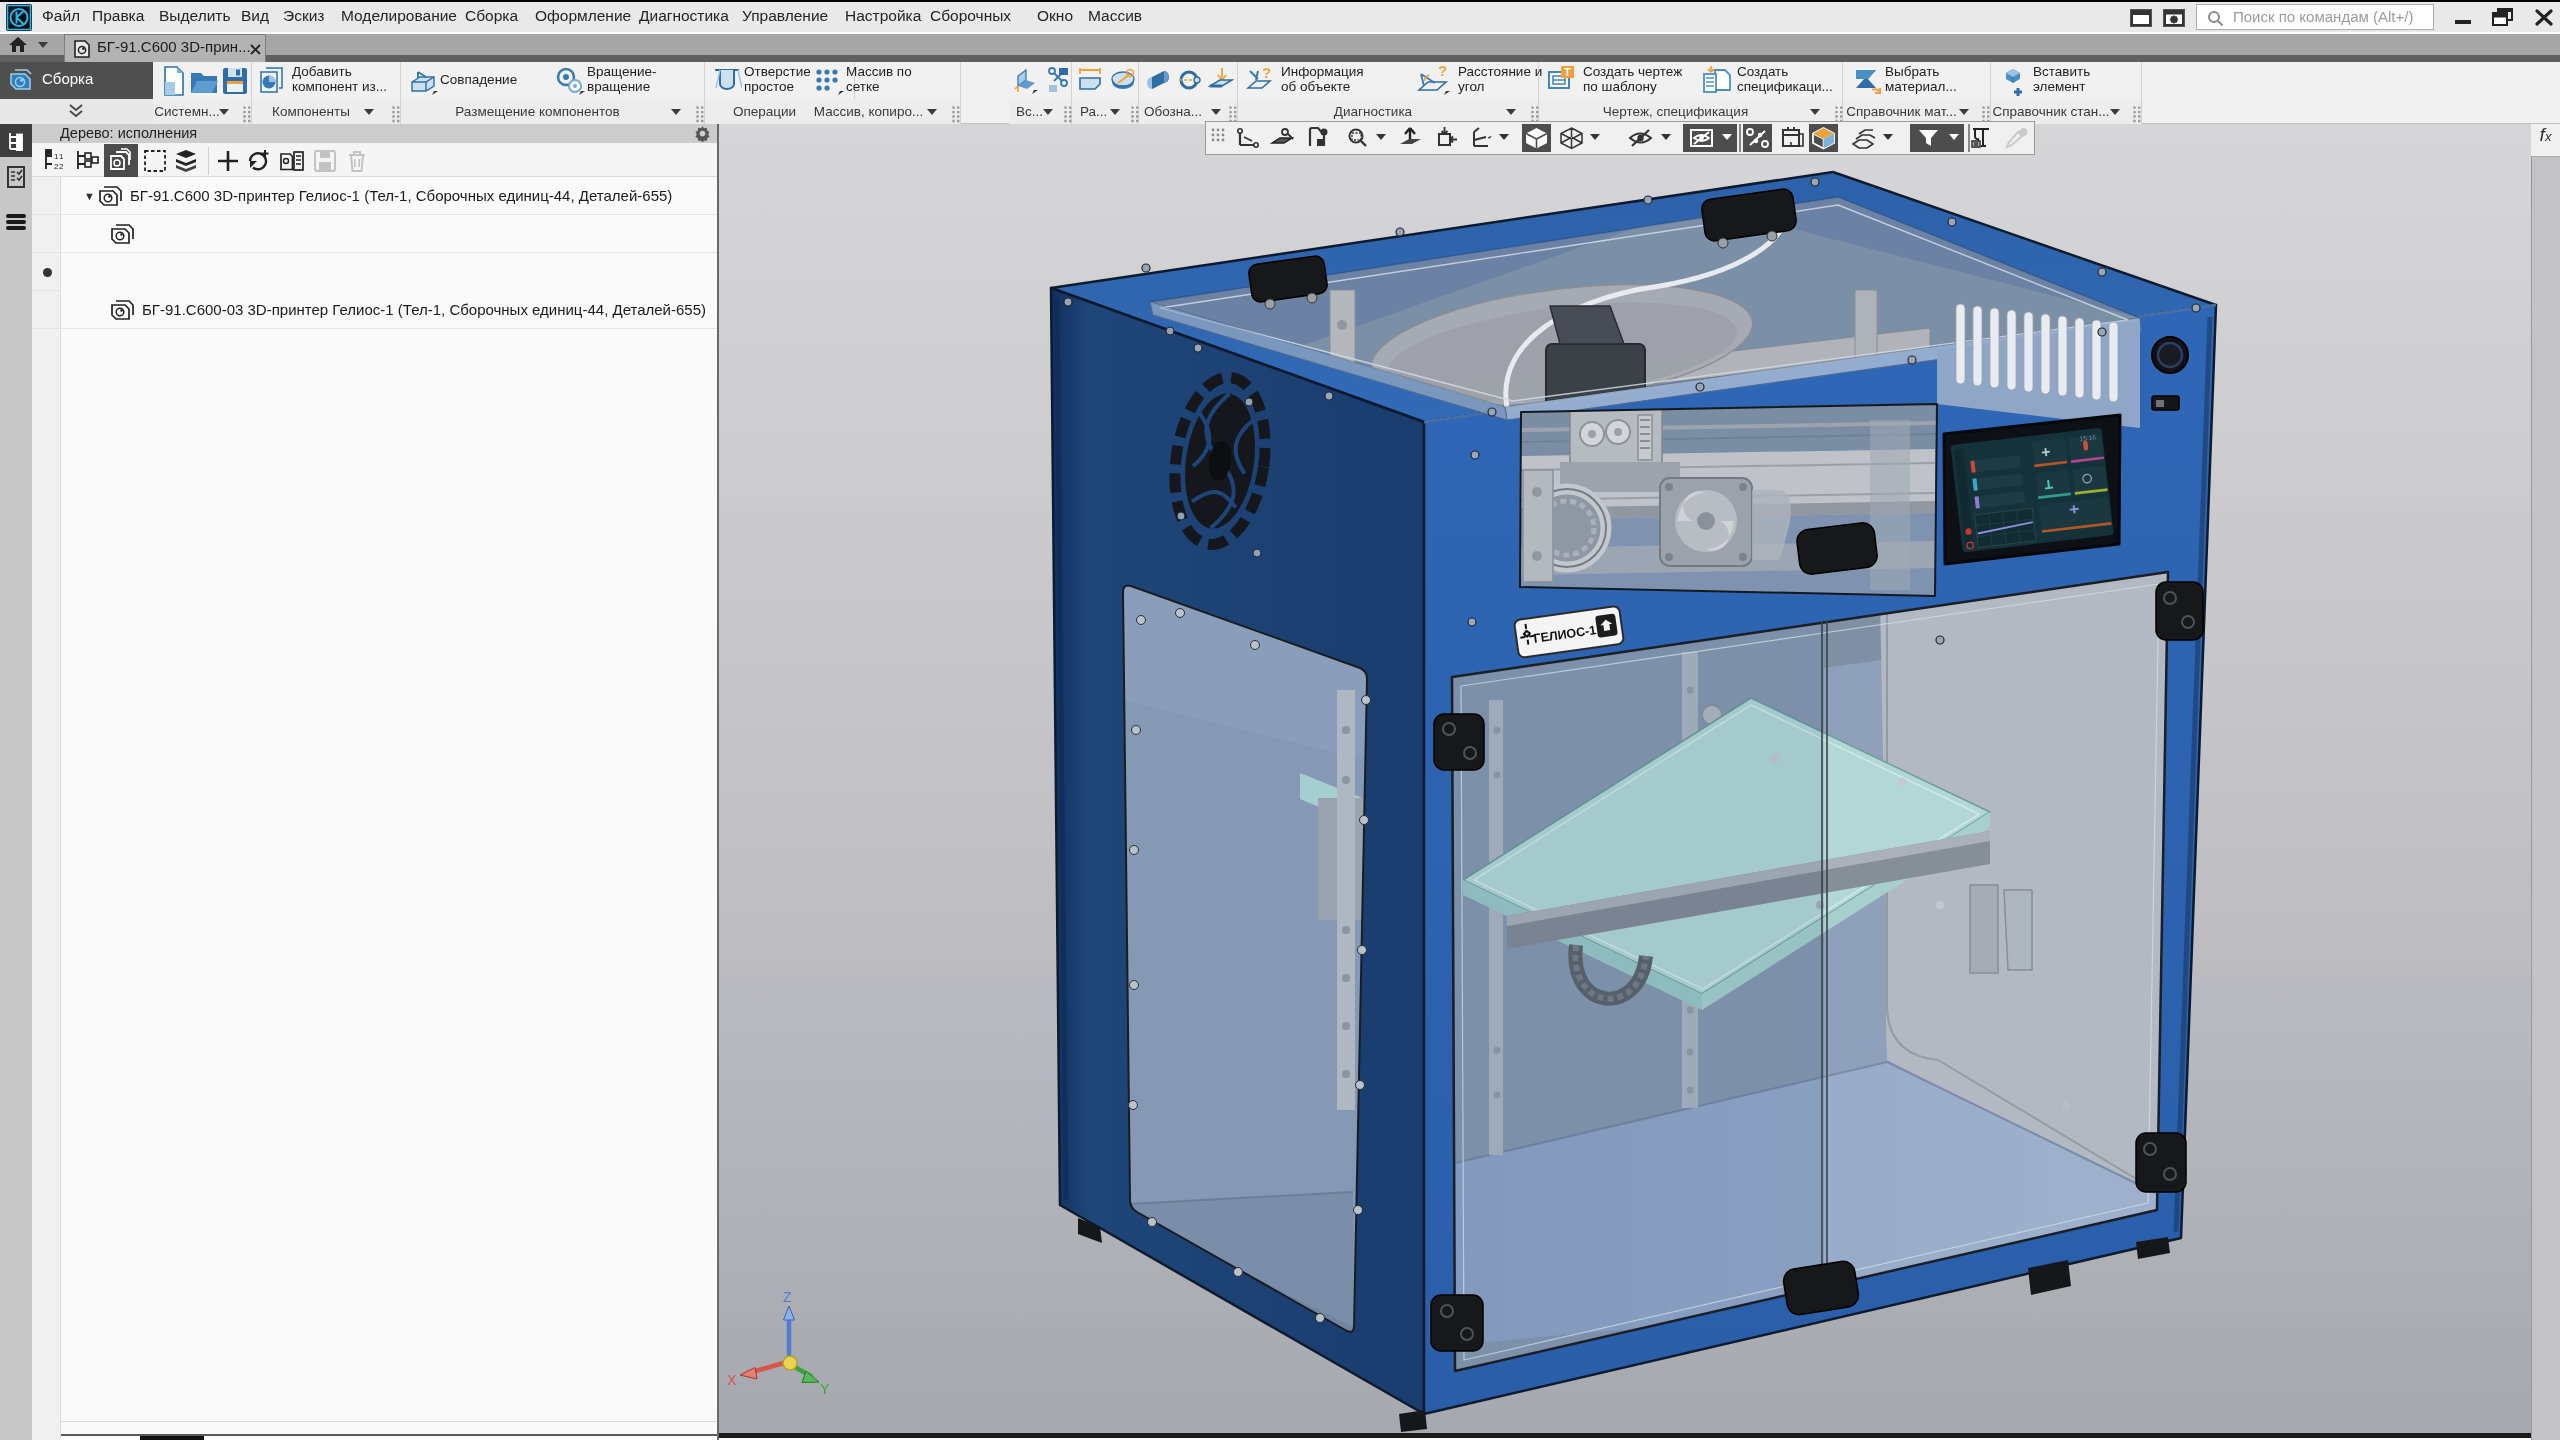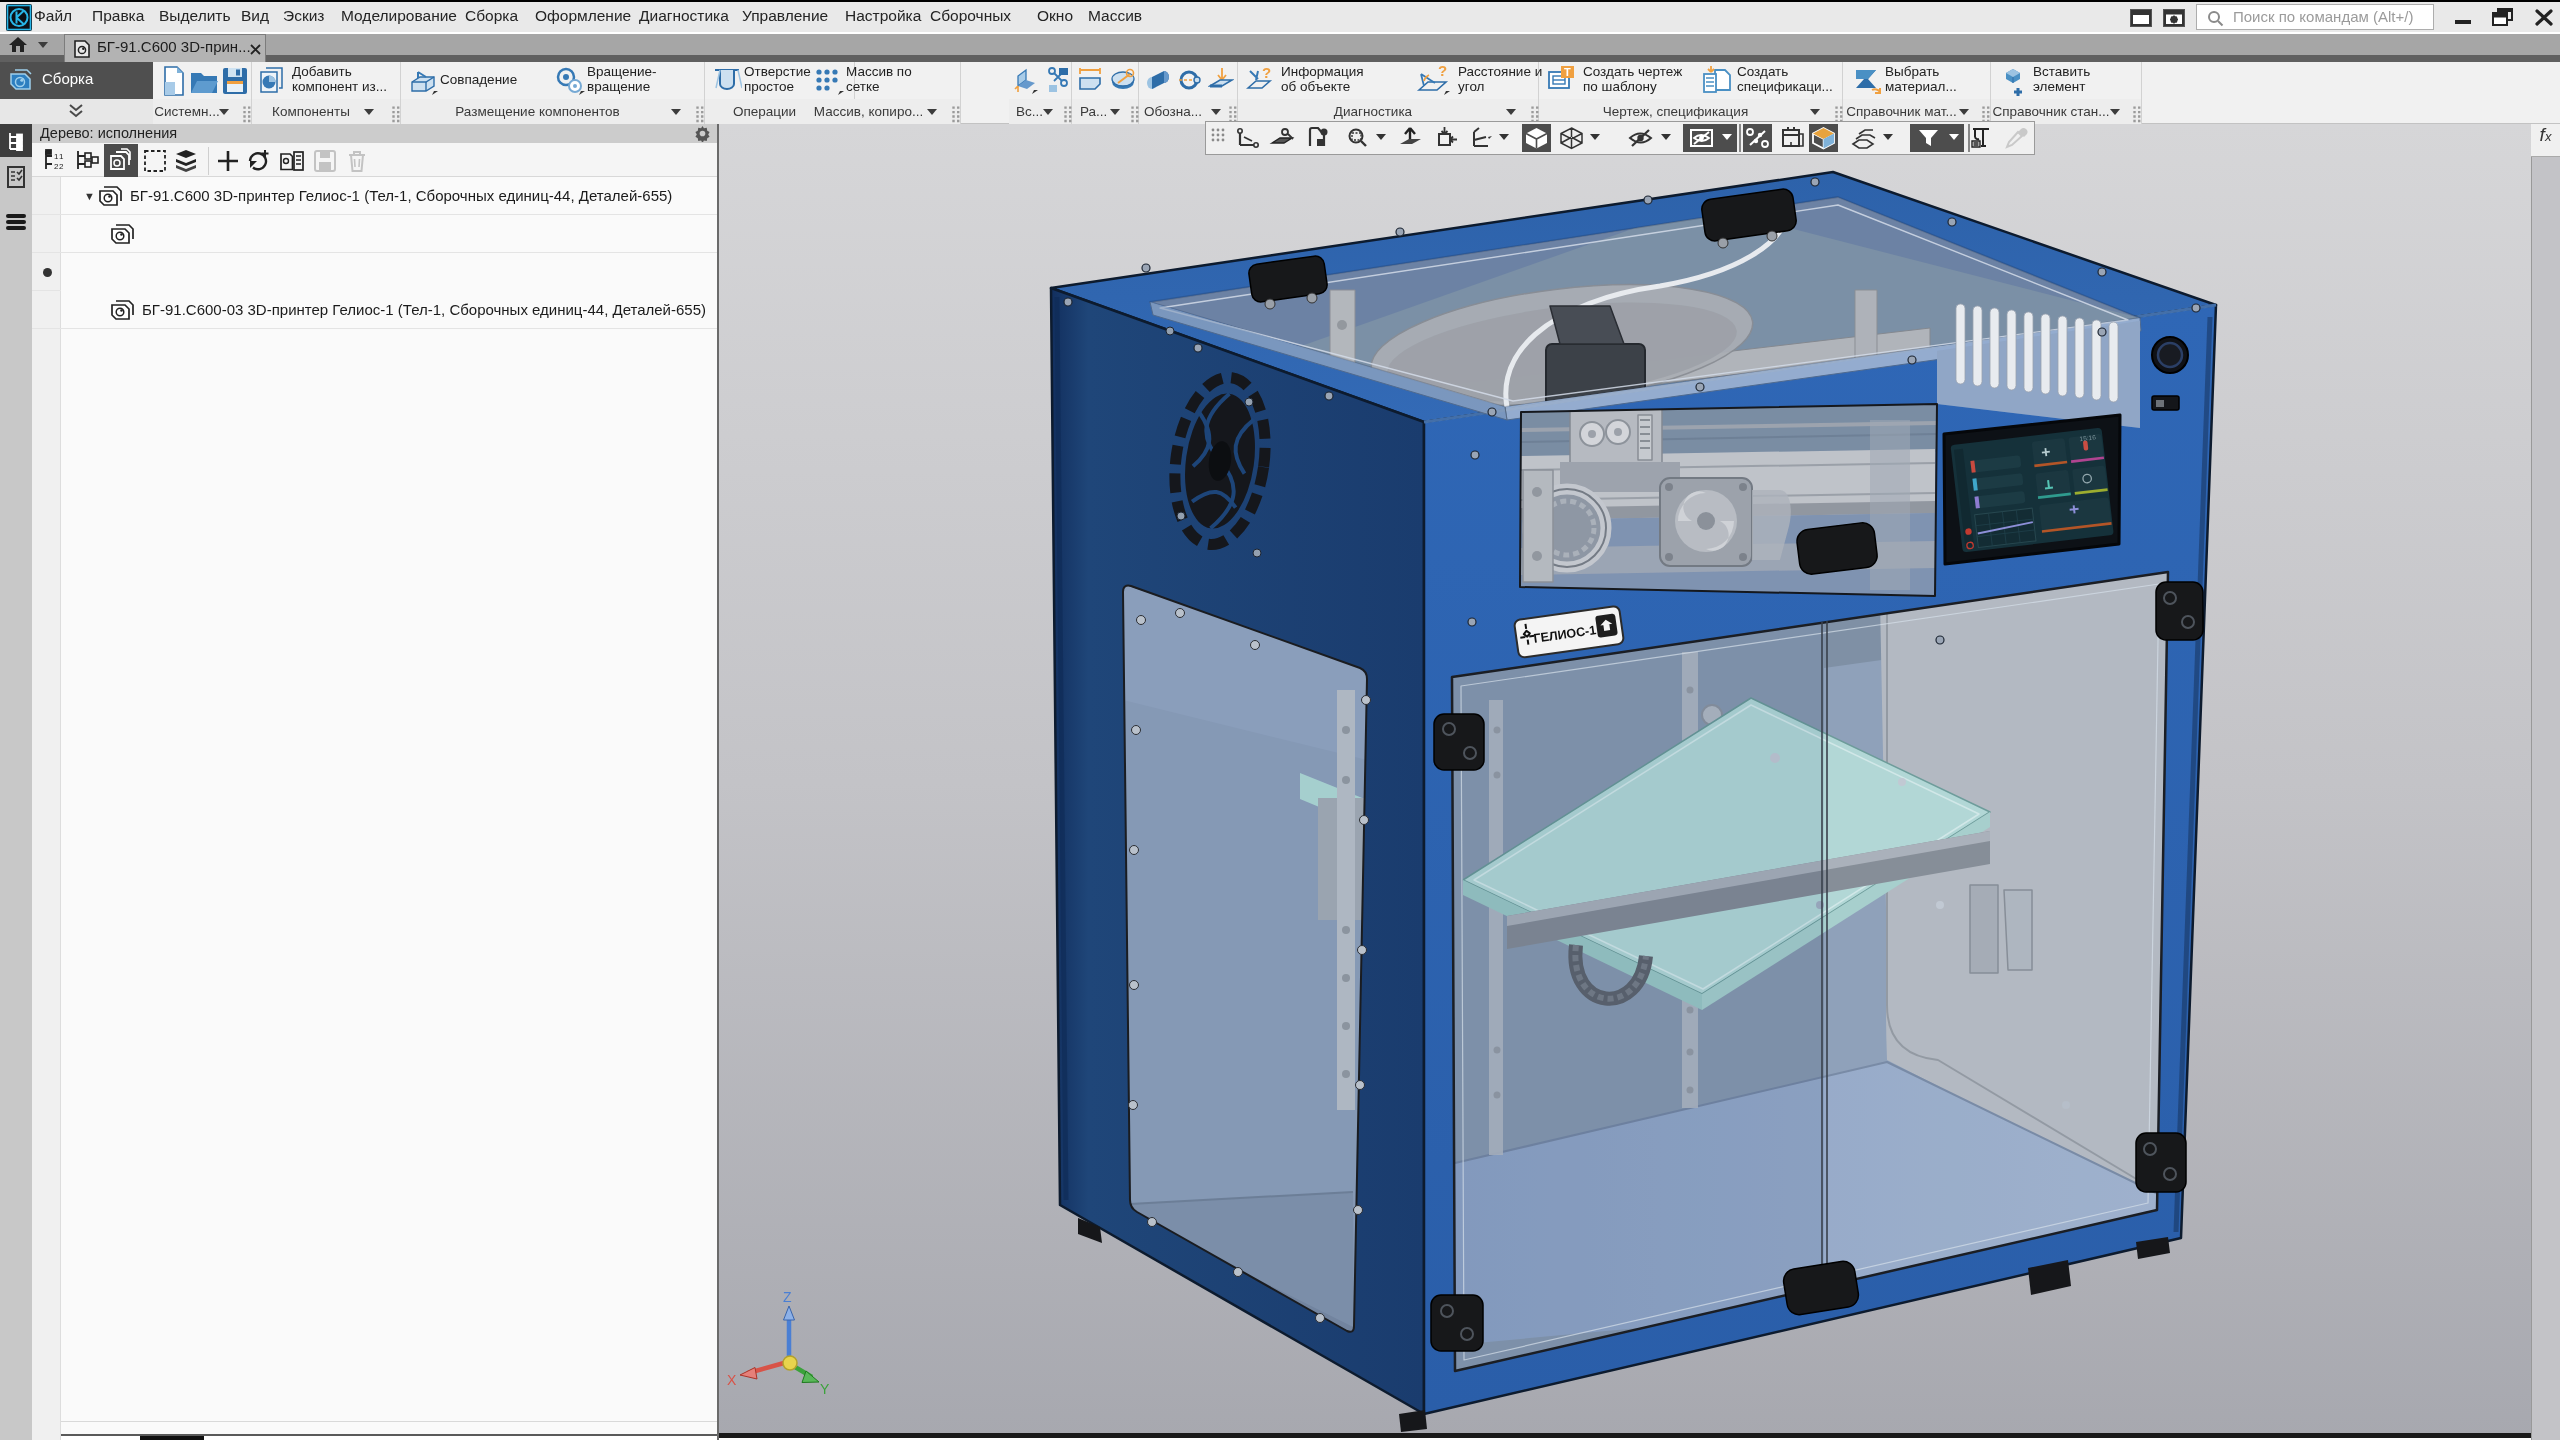--- a/index.html
+++ b/index.html
@@ -26,21 +26,21 @@
 #sborka { left:0; top:0px; width:153px; height:37px; background:#4f4f4f; color:#fff; font-size:15px; }
 .rgroup { position:absolute; top:0; height:62px; border-right:1px solid #d2d2d2; }
 .rlabel { position:absolute; top:37px; left:0; right:0; height:25px; font-size:13.5px; color:#3a3a3a; text-align:center; line-height:25px; background:#ededed; padding-right:30px; }
 .rbtn { position:absolute; top:2px; height:34px; }
 .rbtxt { position:absolute; left:32px; top:2px; font-size:13.5px; line-height:15px; color:#222; white-space:nowrap; }
 .caret { position:absolute; width:0; height:0; border-left:5px solid transparent; border-right:5px solid transparent; border-top:6px solid #3c3c3c; }
 .grip { position:absolute; width:7px; height:13px; color:#9a9a9a; }
 
 
 #sidebar { left:0; top:124px; width:32px; height:1316px; background:#c8c8c8; }
-#panelhead { left:32px; top:124px; width:687px; height:27px; background:#cccccc; font-size:14.5px; color:#222; line-height:19px; padding-left:8px; border-bottom:1px solid #b5b5b5; }
+#panelhead { left:32px; top:124px; width:687px; height:27px; background:#cccccc; font-size:14.5px; color:#222; line-height:19px; padding-left:28px; border-bottom:1px solid #b5b5b5; }
 #treetb { left:32px; top:143px; width:687px; height:34px; background:#f5f5f5; border-bottom:1px solid #d8d8d8; }
 #tree { left:32px; top:177px; width:687px; height:1263px; background:#fafafa; }
 .trow { position:absolute; left:0; width:687px; height:38px; border-bottom:1px solid #e4e4e4; font-size:15px; color:#1b1b1b; line-height:38px; }
 #gutter { left:32px; top:177px; width:29px; height:1263px; background:#f0f0f0; border-right:1px solid #ddd; }
 
 
 #vp { left:719px; top:124px; width:1812px; height:1316px; }
 #fxcell { left:2531px; top:124px; width:29px; height:33px; background:#f0f0f0; border-bottom:1px solid #aaa; font-size:19px; color:#333; text-align:center; font-style:italic; }
 #fxbar { left:2531px; top:157px; width:29px; height:1283px; background:#c3c3c7; border-left:1px solid #999; }
 #vtoolbar { left:1205px; top:121px; width:830px; height:34px; background:#f0f0f0; border:1px solid #9a9a9a; }
@@ -51,21 +51,21 @@
 <body>
 
 <div id="menubar" class="abs"></div>
 <div id="logo" class="abs">
   <svg width="26" height="27" viewBox="0 0 26 27">
     <rect x="1.5" y="1.5" width="23" height="24" fill="none" stroke="#28b6e8" stroke-width="1.6"></rect>
     <circle cx="13" cy="13.5" r="8.5" fill="none" stroke="#28b6e8" stroke-width="2"></circle>
     <path d="M10.5 7.5 L10.5 19.5 M10.5 13.5 L17.5 7 M10.5 13.5 L17.5 20" stroke="#28b6e8" stroke-width="2" fill="none"></path>
   </svg>
 </div>
-<span class="abs menu" style="left:34px">Файл</span>
+<span class="abs menu" style="left:42px">Файл</span>
 <span class="abs menu" style="left:92px">Правка</span>
 <span class="abs menu" style="left:159px">Выделить</span>
 <span class="abs menu" style="left:241px">Вид</span>
 <span class="abs menu" style="left:283px">Эскиз</span>
 <span class="abs menu" style="left:341px">Моделирование</span>
 <span class="abs menu" style="left:465px">Сборка</span>
 <span class="abs menu" style="left:535px">Оформление</span>
 <span class="abs menu" style="left:639px">Диагностика</span>
 <span class="abs menu" style="left:742px">Управление</span>
 <span class="abs menu" style="left:845px">Настройка</span>

